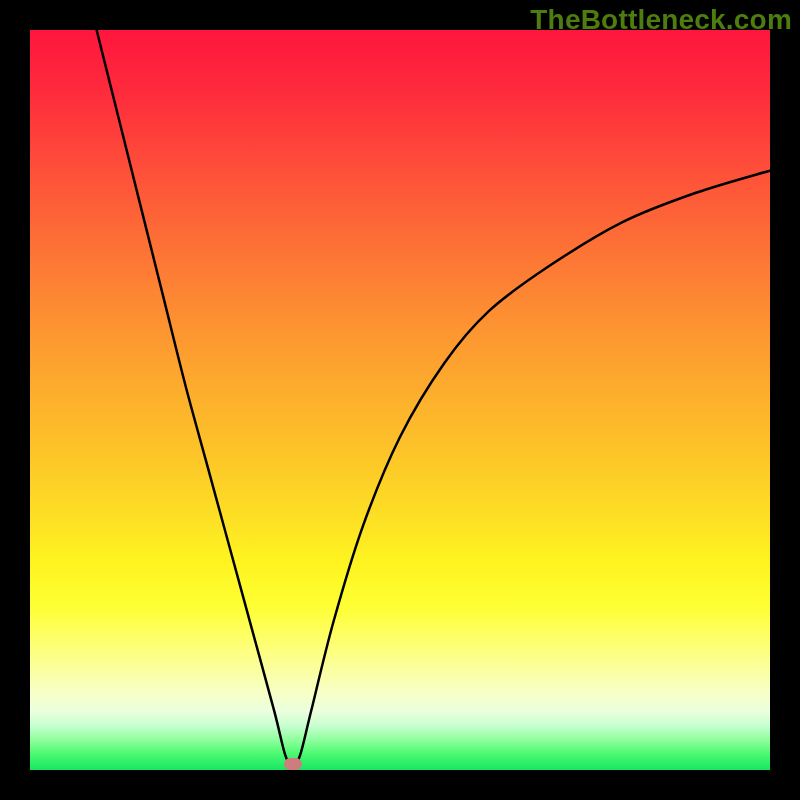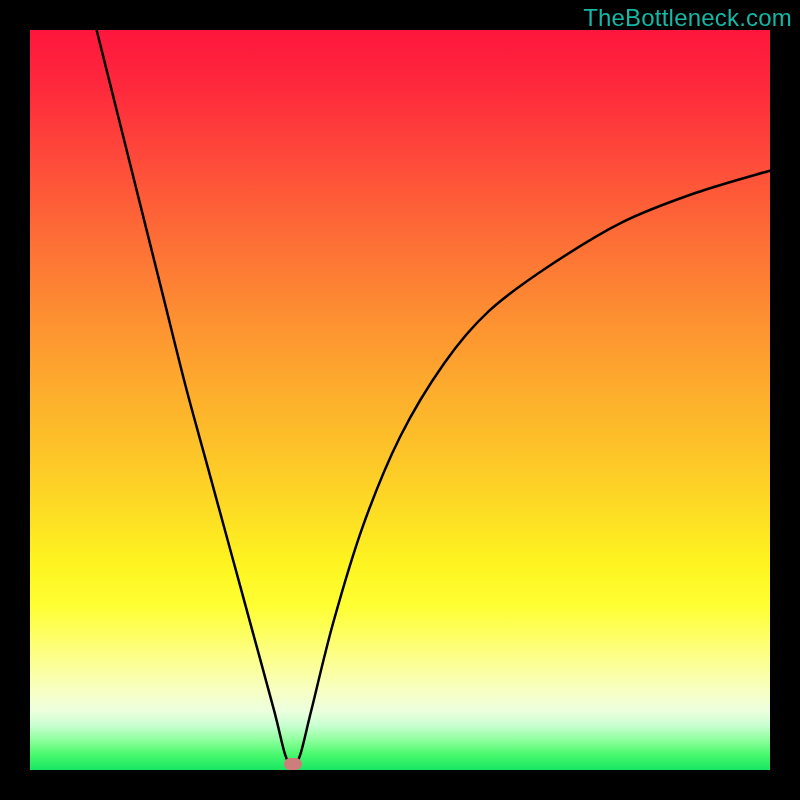--- a/index.html
+++ b/index.html
@@ -14,23 +14,23 @@
   .frame {
     position: relative;
     width: 800px;
     height: 800px;
     background: #000;
   }
   .attribution {
     position: absolute;
     top: 4px;
     right: 8px;
-    color: #14b8a6;
-    font-size: 24px;
-    font-weight: 400;
+    color: #4d7c0f;
+    font-size: 28px;
+    font-weight: 700;
     letter-spacing: 0.2px;
     user-select: none;
   }
   .plot-area {
     position: absolute;
     left: 30px;
     top: 30px;
     width: 740px;
     height: 740px;
     

